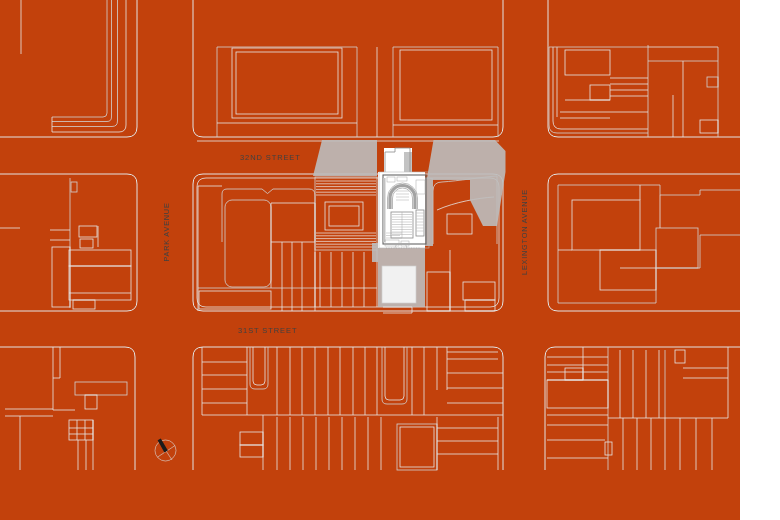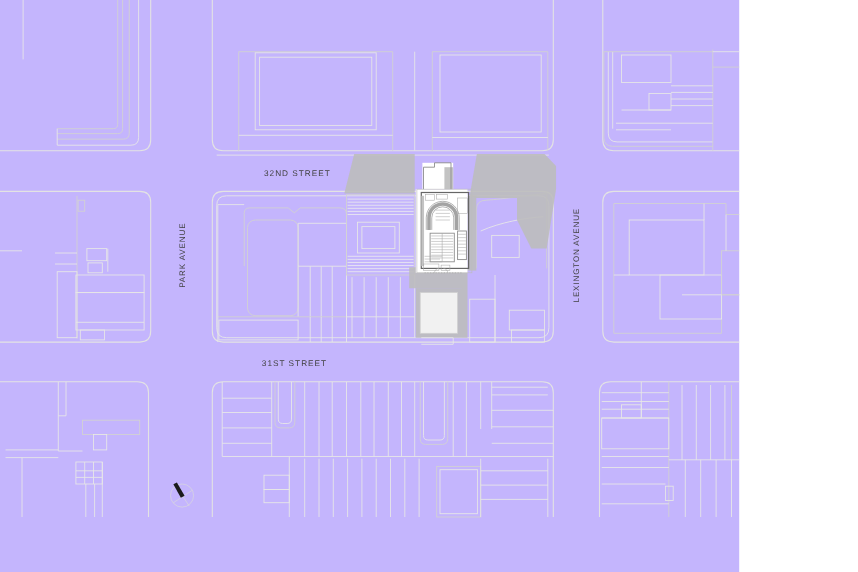--- a/index.html
+++ b/index.html
@@ -1,16 +1,16 @@
 <!DOCTYPE html>
 <html><head>
 <meta charset="utf-8">
 <style>
   html,body{margin:0;padding:0;background:#ffffff;}
-  #stage{position:relative;width:672px;height:520px;background:#c4b5fd;overflow:hidden;
+  #stage{position:relative;width:740px;height:520px;background:#c2410c;overflow:hidden;
          font-family:"Liberation Sans", sans-serif;}
   svg{display:block;}
   path,rect,line,circle,polyline{fill:none;stroke-linecap:butt;}
   .curb{stroke:#e3e3e3;stroke-width:1;}
   .f{stroke:#e7e7e7;stroke-width:.8;}   
   .m{stroke:#d2d2d2;stroke-width:.8;}   
   .hf{stroke:#eeeeee;stroke-width:.7;}  
   .p1{stroke:#8b8b8b;stroke-width:.8;}  
   .p2{stroke:#666666;stroke-width:1.1;} 
   .ph{stroke:#a9a9a9;stroke-width:.5;}  

